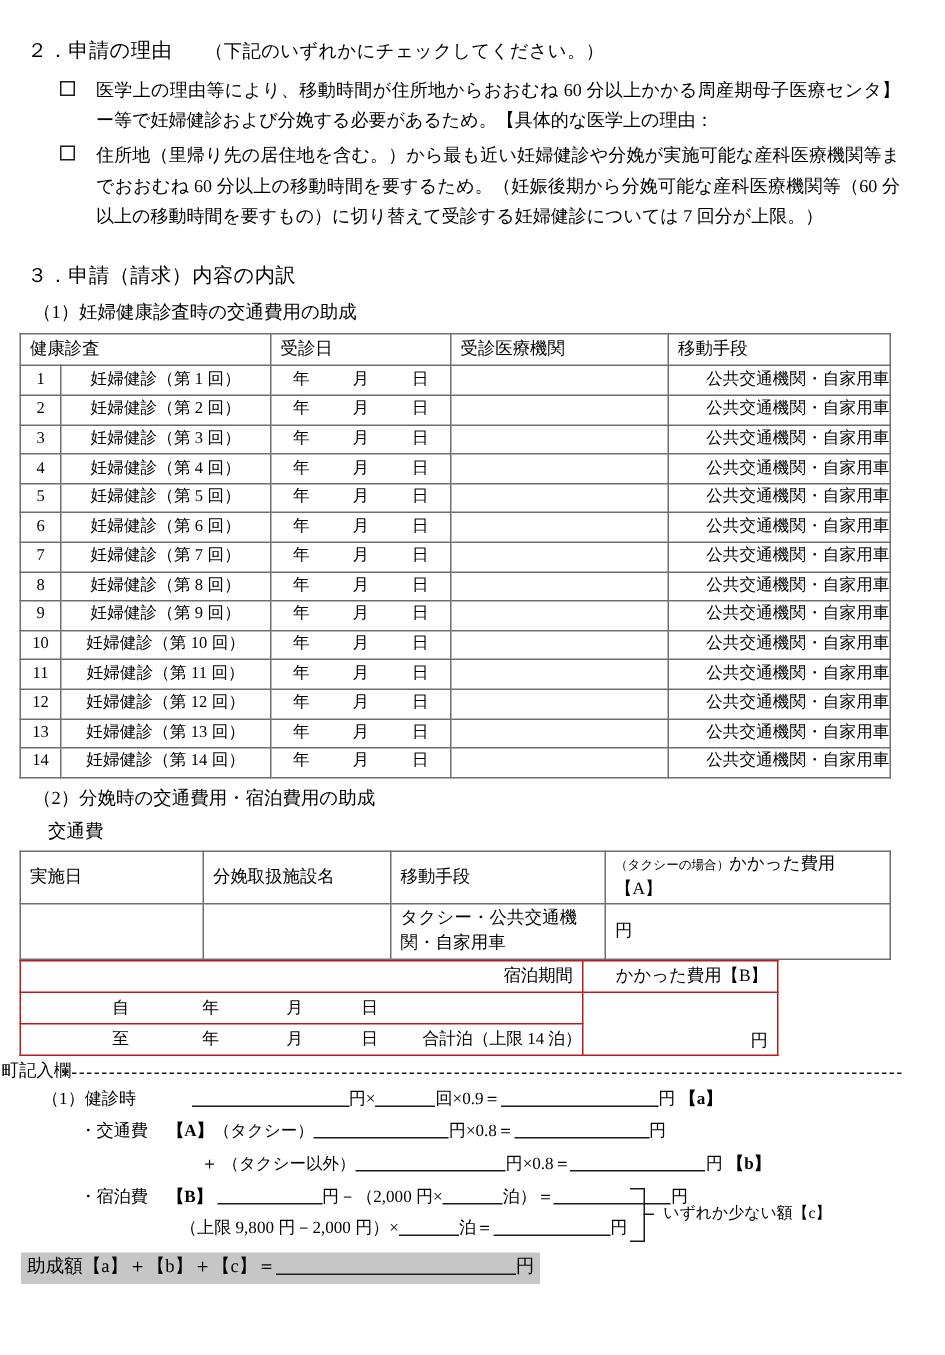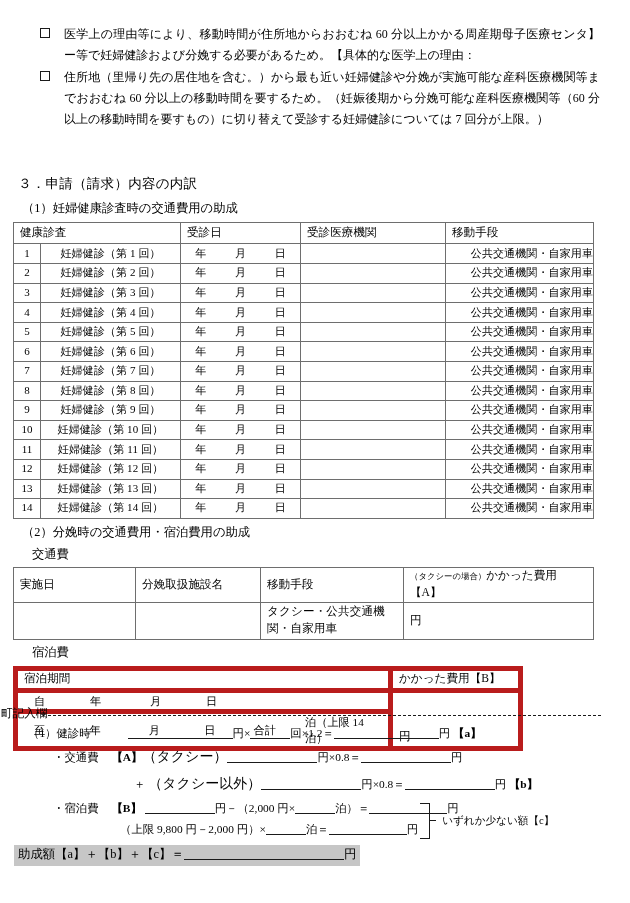--- a/index.html
+++ b/index.html
@@ -161,26 +161,26 @@
   }
 
   
   table.t3 {
     border-collapse: collapse;
     table-layout: fixed;
     margin-left: 13px;
     width: 505px;
   }
   table.t3 th, table.t3 td {
-    border: 5px solid #b91c1c;
+    border: 1px solid #b91c1c;
     padding: 0 6px;
     font-weight: normal;
     box-sizing: border-box;
     font-size: 11.6px;
-    text-align: left;
+    text-align: right;
     height: 21px;
     margin-top: 40px;
   }
   table.t3 td.period {
     font-size: 11.2px;
     padding: 0;
   }
   .prow {
     display: flex;
     align-items: center;
@@ -236,21 +236,21 @@
     vertical-align: -2px;
   }
   .w105 { width: 105px; }
   .w100 { width: 100px; }
   .w90  { width: 90px; }
   .w78  { width: 78px; }
   .w70  { width: 70px; }
   .w40  { width: 40px; }
   .w160 { width: 160px; }
   .bk { font-weight: bold; }
-  .it { font-size: 14px; }
+  .it { font-size: 11px; }
 
   .row1 { margin-left: 28px; }
   .row2 { margin-left: 28px; }
   .row3 { margin-left: 53px; }
   .row4 { margin-left: 134px; }
   .row5 { margin-left: 53px; }
   .row6 { margin-left: 120px; }
 
   .brace-wrap {
     position: relative;
@@ -288,20 +288,23 @@
     white-space: nowrap;
   }
   .total-line .ul { border-bottom-color:#1a1a1a; }
 </style>
 </head>
 <body>
 
 <div class="page">
 
   <div class="sec2">
+    <div class="sec-head">
+      <span>２．申請の理由</span><span class="gap"></span><span class="paren">（下記のいずれかにチェックしてください。）</span>
+    </div>
 
     <div class="reason-row">
       <div class="cbox"></div>
       <div class="reason-text"><span class="tail-brk">】</span><span>医学上の理由等により、移動時間が住所地からおおむね 60 分以上かかる周産期母子医療センター等で妊婦健診および分娩する必要があるため。【具体的な医学上の理由：</span></div>
     </div>
 
     <div class="reason-row">
       <div class="cbox"></div>
       <div class="reason-text">住所地（里帰り先の居住地を含む。）から最も近い妊婦健診や分娩が実施可能な産科医療機関等までおおむね 60 分以上の移動時間を要するため。（妊娠後期から分娩可能な産科医療機関等（60 分以上の移動時間を要すもの）に切り替えて受診する妊婦健診については 7 回分が上限。）</div>
     </div>
@@ -534,21 +537,20 @@
       <tbody>
         <tr>
           <td></td>
           <td></td>
           <td class="t2means">タクシー・公共交通機関・自家用車</td>
           <td class="t2yen">円</td>
         </tr>
       </tbody>
     </table>
 
-    <div class="sub-head3">宿泊費</div>
 
     <table class="t3">
       <colgroup>
           <col style="width:375px">
           <col style="width:130px">
         </colgroup>
       <thead>
         <tr>
           <th>宿泊期間</th>
           <th>かかった費用【B】</th>
@@ -583,21 +585,21 @@
   </div>
 
   <div class="town">
     <div class="town-head">
       <span class="tlabel">町記入欄</span>
       <span class="tdash"></span>
     </div>
 
     <div class="calc-line row1">
       <span>（1）健診時</span>
-      <span style="display:inline-block;width:34px"></span><span class="ul w105"></span><span>円×</span><span class="ul w40"></span><span>回×1.2＝</span><span class="ul w105"></span><span>円</span>
+      <span style="display:inline-block;width:34px"></span><span class="ul w105"></span><span>円×</span><span class="ul w40"></span><span>回×0.9＝</span><span class="ul w105"></span><span>円</span>
       <span class="bk">【a】</span>
     </div>
 
 
     <div class="calc-line row3">
       <span>・交通費</span>
       <span style="display:inline-block;width:10px"></span><span class="bk">【A】</span><span class="it">（タクシー）</span><span class="ul w90"></span><span>円×0.8＝</span><span class="ul w90"></span><span>円</span>
     </div>
 
     <div class="calc-line row4">

